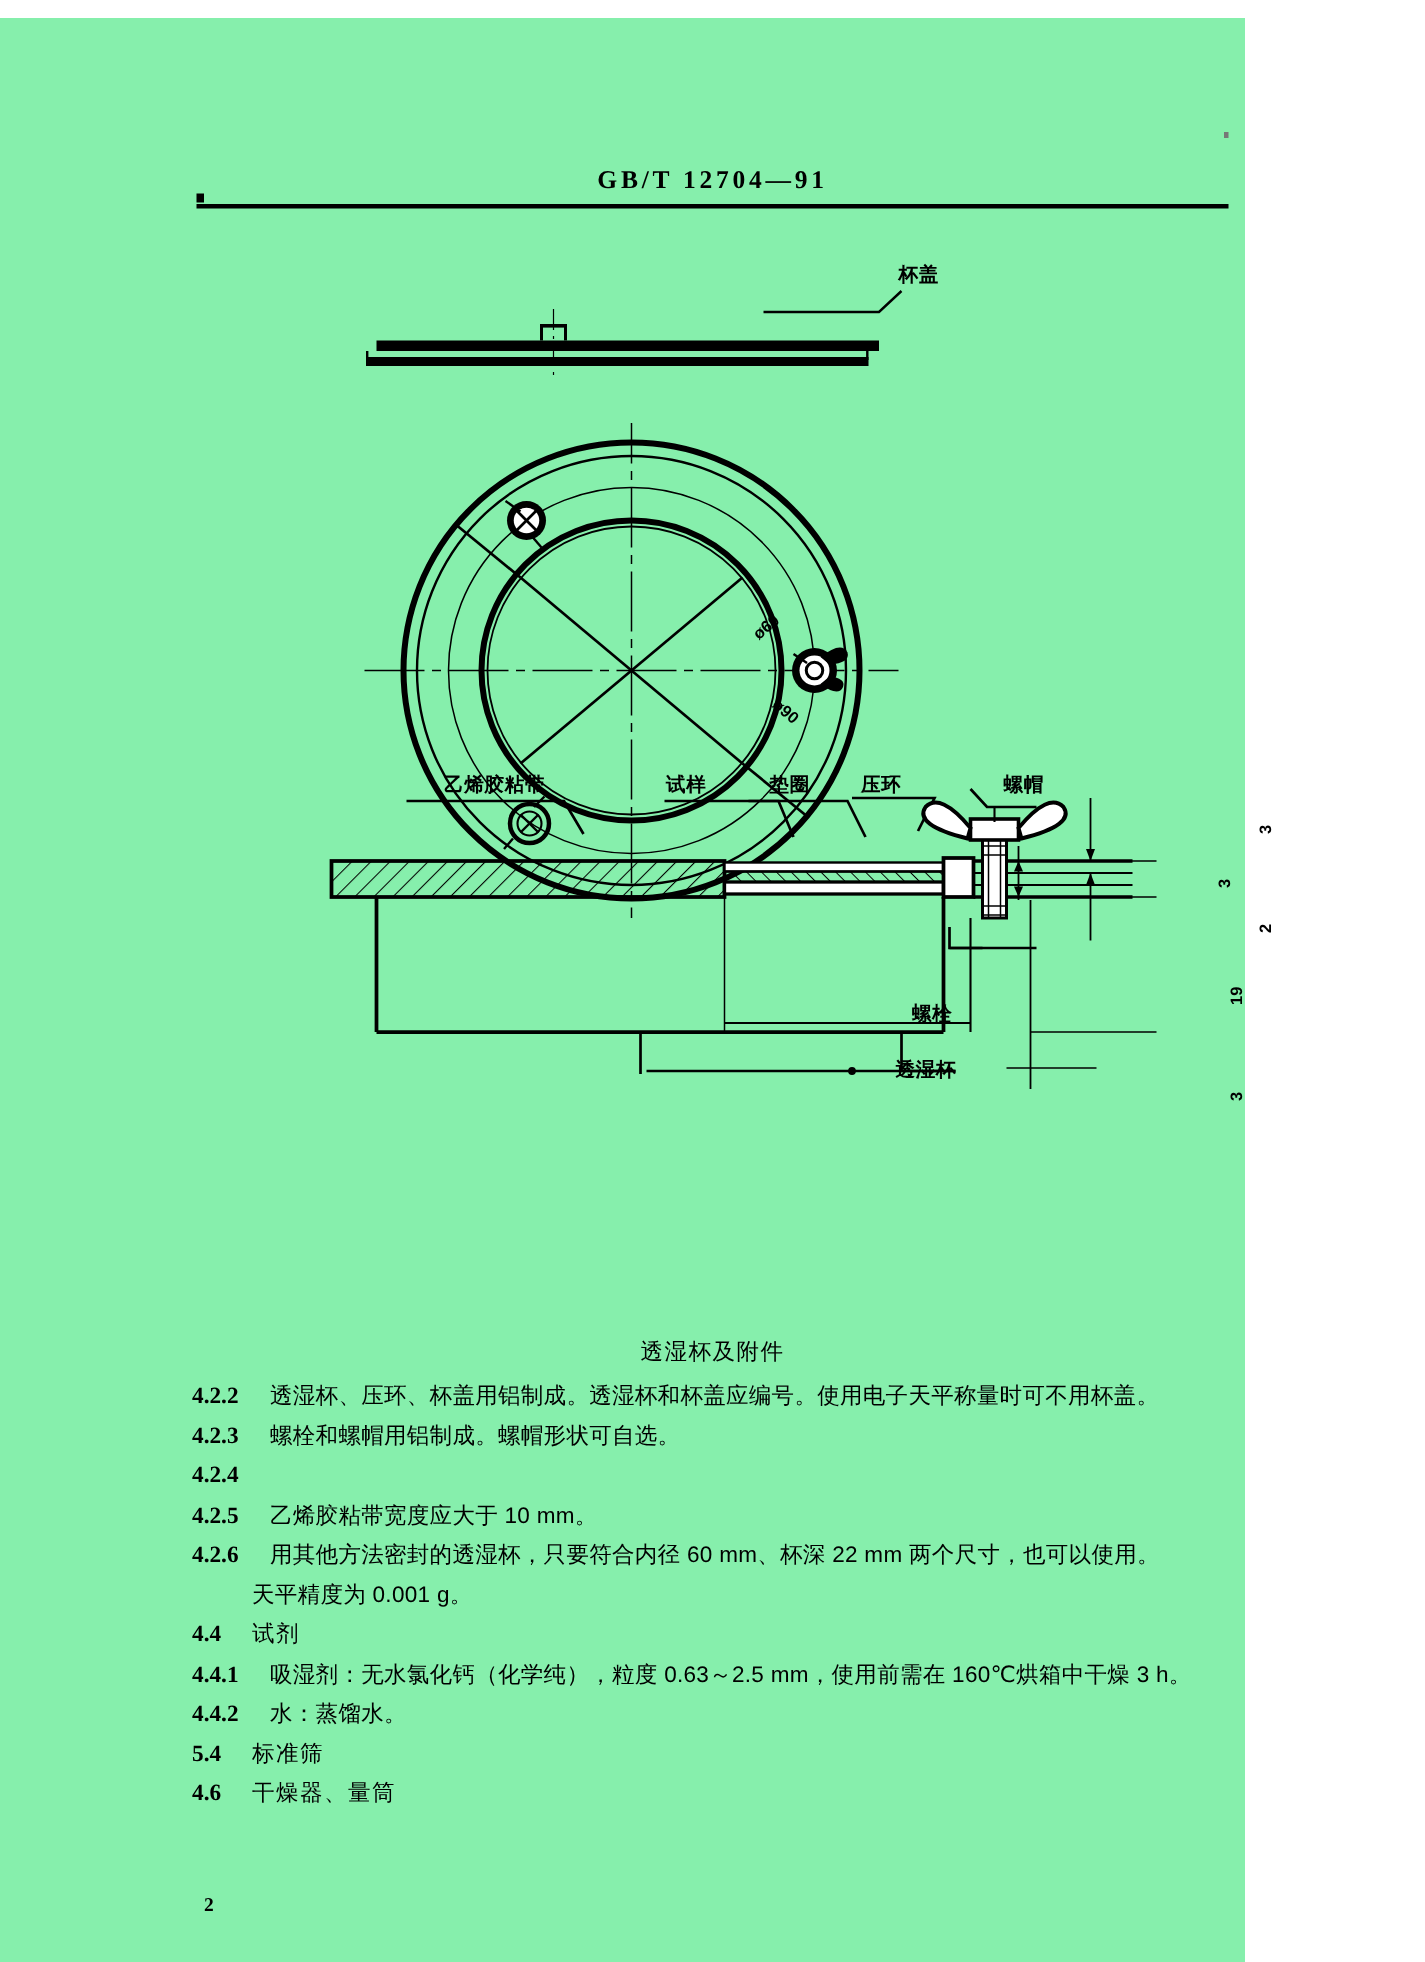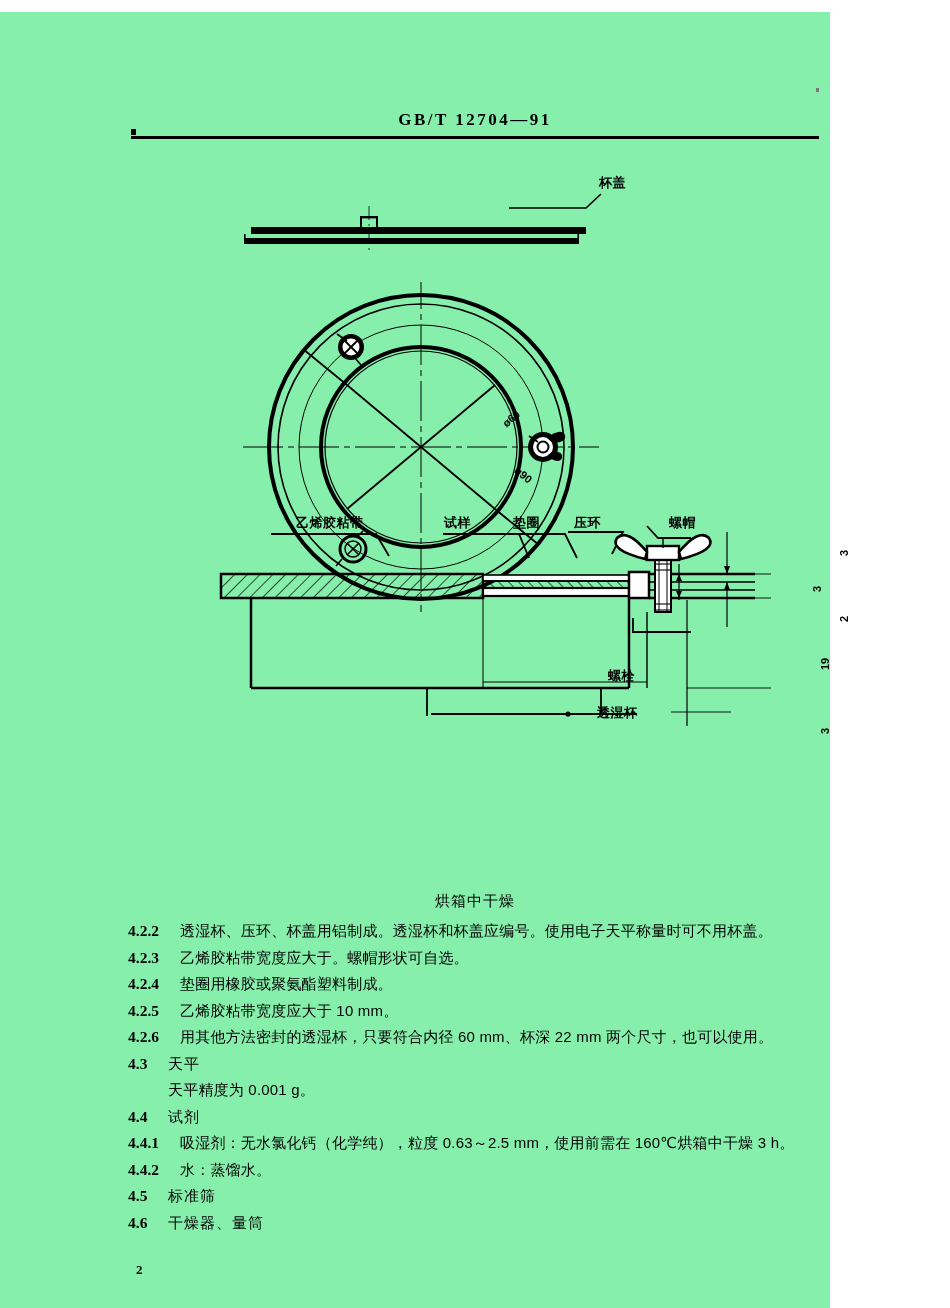--- a/index.html
+++ b/index.html
@@ -317,64 +317,59 @@
     <div class="lbl" style="left:477px; top:472px;margin-top:43px;">螺栓</div>
     <div class="lbl" style="left:422px; top:552px;margin-left:44px;">透湿杯</div>
 
     <div class="lbl-v" style="left:707px; top:404px;">3</div>
     <div class="lbl-v" style="left:680px; top:440px;">3</div>
     <div class="lbl-v" style="left:707px; top:470px;">2</div>
     <div class="lbl-v" style="left:688px; top:518px;">19</div>
     <div class="lbl-v" style="left:688px; top:582px;">3</div>
   </div>
 
-  <div id="fig-caption">烘箱中干燥</div>
+  <div id="fig-caption">透湿杯及附件</div>
 
   <div id="body-text">
       <div class="clause lvl3">
         <span class="num">4.2.2</span>
         <span class="txt">透湿杯、压环、杯盖用铝制成。透湿杯和杯盖应编号。使用电子天平称量时可不用杯盖。</span>
       </div>
       <div class="clause lvl3">
         <span class="num">4.2.3</span>
-        <span class="txt">乙烯胶粘带宽度应大于。螺帽形状可自选。</span>
+        <span class="txt">螺栓和螺帽用铝制成。螺帽形状可自选。</span>
       </div>
       <div class="clause lvl3">
         <span class="num">4.2.4</span>
-        <span class="txt">垫圈用橡胶或聚氨酯塑料制成。</span>
       </div>
       <div class="clause lvl3">
         <span class="num">4.2.5</span>
         <span class="txt">乙烯胶粘带宽度应大于 10 mm。</span>
       </div>
       <div class="clause lvl3">
         <span class="num">4.2.6</span>
         <span class="txt">用其他方法密封的透湿杯，只要符合内径 60 mm、杯深 22 mm 两个尺寸，也可以使用。</span>
-      </div>
-      <div class="clause lvl2 head">
-        <span class="num">4.3</span>
-        <span class="txt">天平</span>
       </div>
       <div class="clause indent">
         <span class="txt">天平精度为 0.001 g。</span>
       </div>
       <div class="clause lvl2 head">
         <span class="num">4.4</span>
         <span class="txt">试剂</span>
       </div>
       <div class="clause lvl3">
         <span class="num">4.4.1</span>
         <span class="txt">吸湿剂：无水氯化钙（化学纯），粒度 0.63～2.5 mm，使用前需在 160℃烘箱中干燥 3 h。</span>
       </div>
       <div class="clause lvl3">
         <span class="num">4.4.2</span>
         <span class="txt">水：蒸馏水。</span>
       </div>
       <div class="clause lvl2 head">
-        <span class="num">4.5</span>
+        <span class="num">5.4</span>
         <span class="txt">标准筛</span>
       </div>
       <div class="clause lvl2 head">
         <span class="num">4.6</span>
         <span class="txt">干燥器、量筒</span>
       </div>
     </div>
 
   <div id="page-number">2</div>
 </div>

